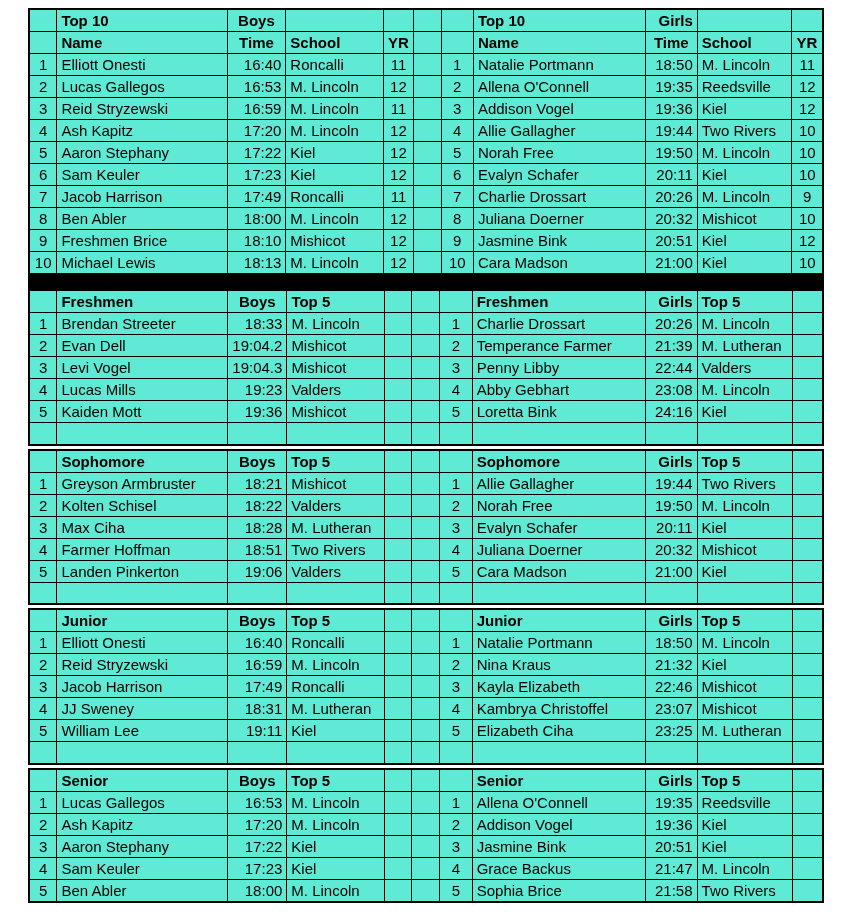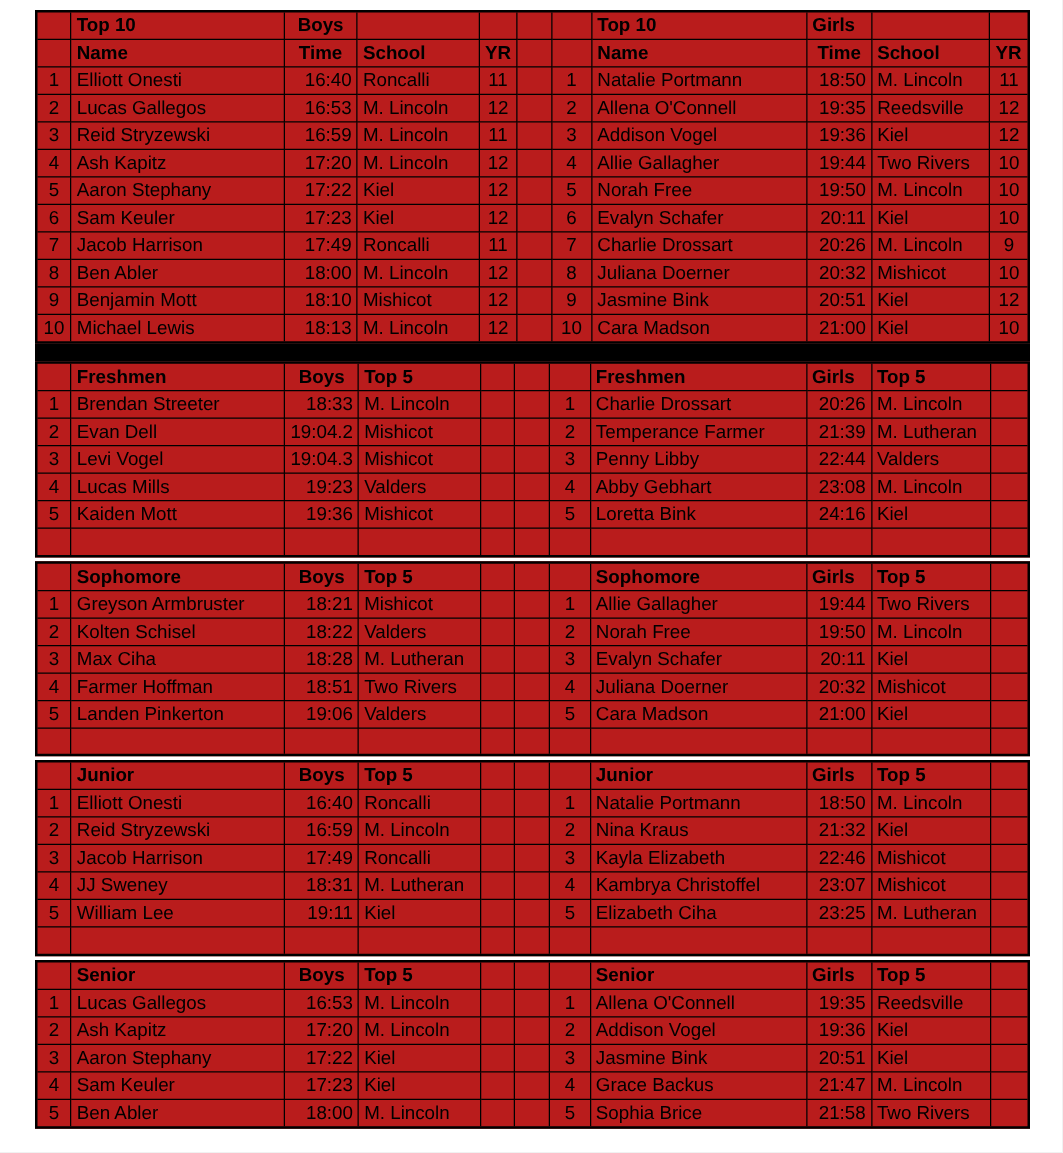--- a/index.html
+++ b/index.html
@@ -3,38 +3,38 @@
 <meta charset="utf-8">
 <style>
   html,body { margin:0; padding:0; background:#e8e8e8; }
   .sheet {
     width:850px; height:922px; box-sizing:border-box;
     background:#fff; padding:8px 0 0 28px; overflow:hidden;
     font-family:"Liberation Sans", sans-serif; font-size:15px; color:#000;
   }
   .band {
     display:flex; width:796px; box-sizing:border-box;
-    border:2px solid #000; background:#b91c1c;
+    border:2px solid #000; background:#5eead4;
   }
   table { border-collapse:collapse; table-layout:fixed; }
   td {
     height:21px; line-height:21px; padding:0 4px; box-sizing:border-box;
     border-right:1px solid #000; border-bottom:1px solid #000;
     overflow:hidden; white-space:nowrap; font-size:15px;
   }
   
   tbody:last-child tr:last-child td { border-bottom:none; }
   
   table.girls td:last-child { border-right:none; }
   .hdr td { font-weight:700; }
   .c-rank { text-align:center; padding:0 2px; }
   .c-time { text-align:right; }
   .c-yr   { text-align:center; padding:0 2px; }
   .ar { text-align:center; }
-  .ctr { text-align:left; }
+  .ctr { text-align:right; }
   .divider-bar { width:796px; height:14px; background:#000; }
   .section-gap { height:3px; }
 </style>
 </head>
 <body>
 
 <div class="sheet">
 
   <div class="band">
     <table class="boys">
@@ -133,21 +133,21 @@
             <td class="c-rank">8</td>
             <td>Ben Abler</td>
             <td class="c-time">18:00</td>
             <td>M. Lincoln</td>
             <td class="c-yr">12</td>
             <td></td>
           </tr>
 
           <tr>
             <td class="c-rank">9</td>
-            <td>Benjamin Mott</td>
+            <td>Freshmen Brice</td>
             <td class="c-time">18:10</td>
             <td>Mishicot</td>
             <td class="c-yr">12</td>
             <td></td>
           </tr>
 
           <tr>
             <td class="c-rank">10</td>
             <td>Michael Lewis</td>
             <td class="c-time">18:13</td>

